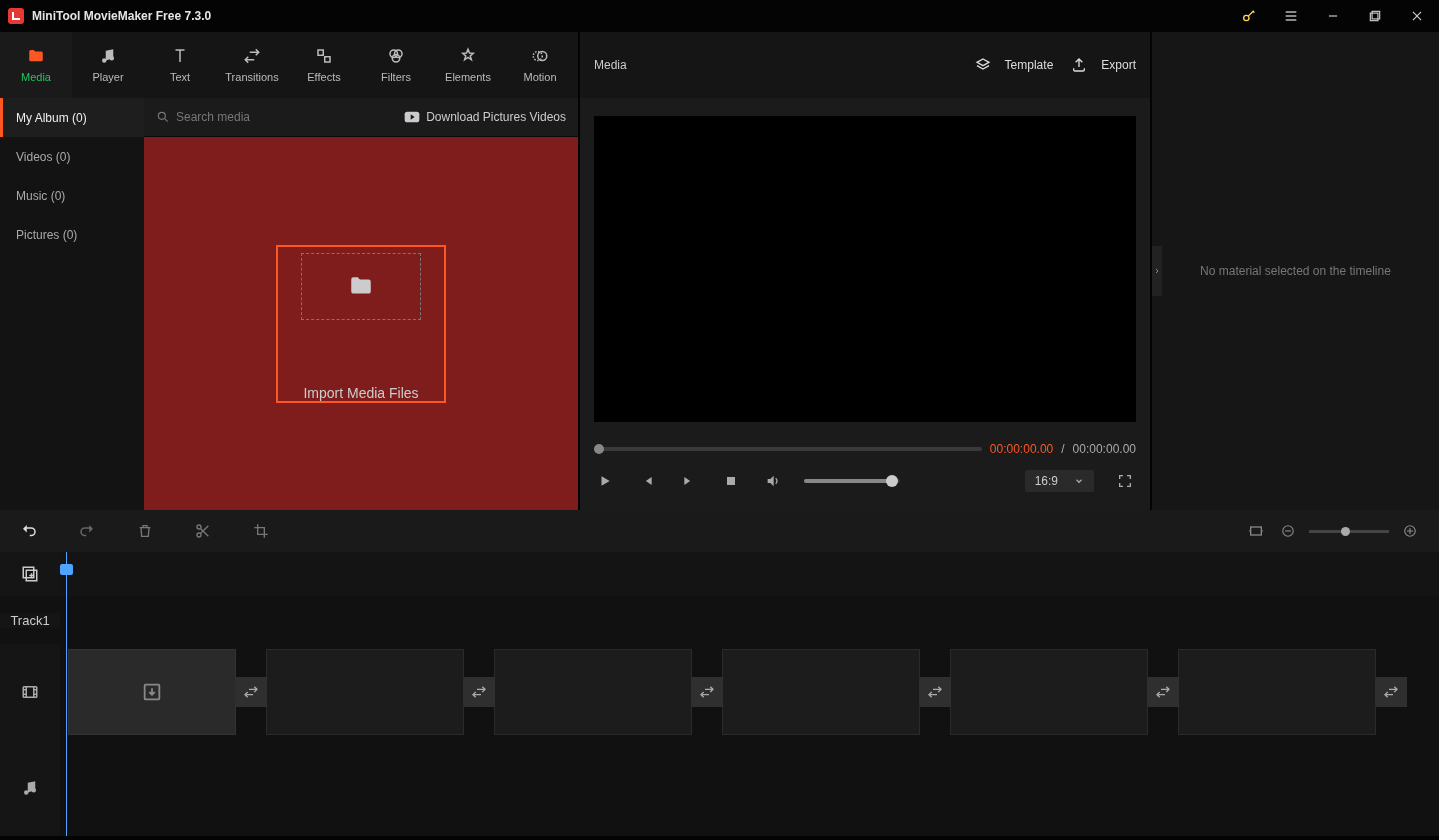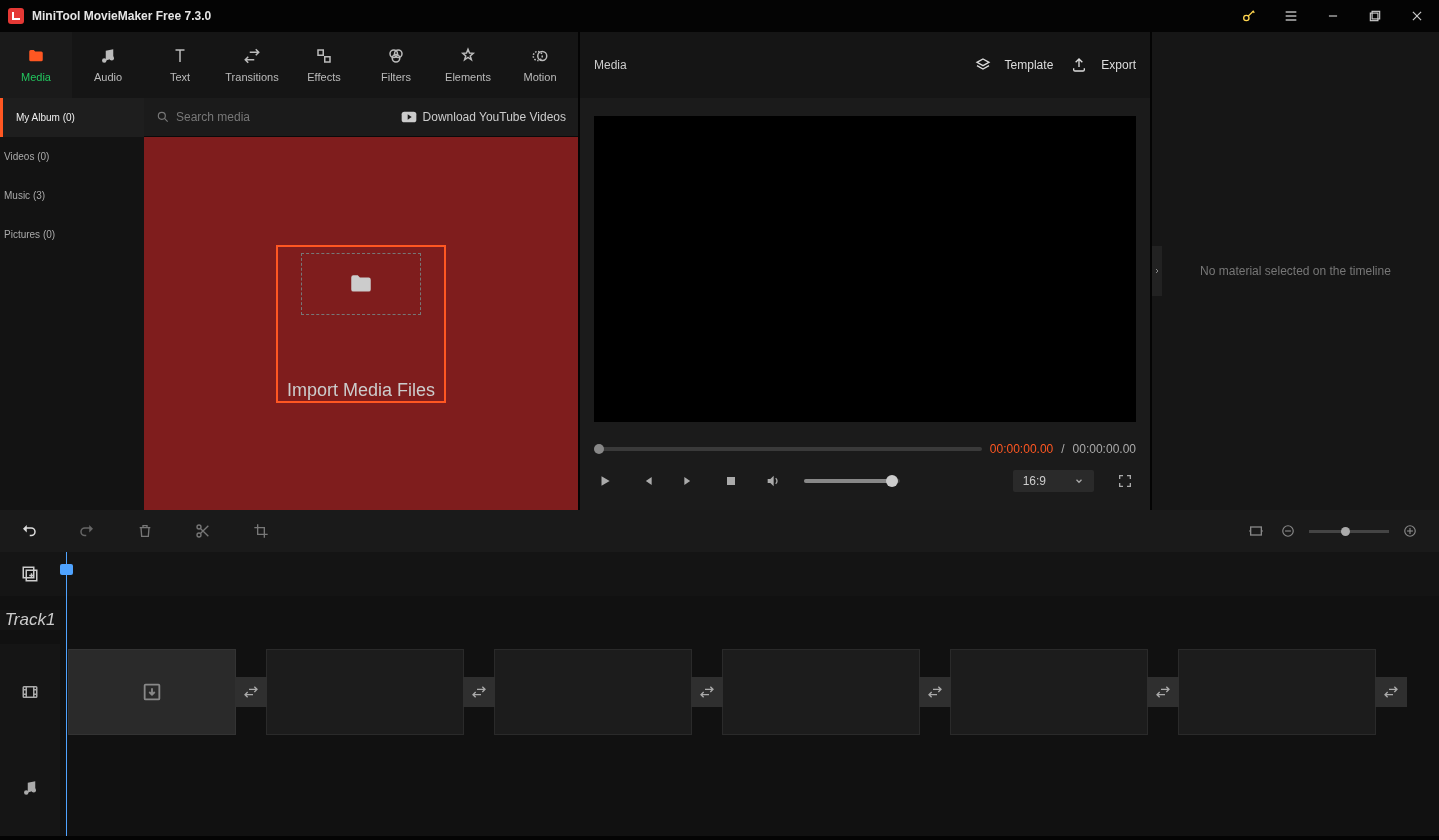--- a/index.html
+++ b/index.html
@@ -22,34 +22,34 @@
   .ribbon-col { width:578px; display:flex; flex-direction:column; }
   .ribbon { height:66px; display:flex; background:#151515; }
   .ribbon-tab { flex:0 0 auto; width:72px; display:flex; flex-direction:column; align-items:center; justify-content:center; gap:6px; color:#bbb; cursor:pointer; }
   .ribbon-tab.active { color:#22c55e; background:#1a1a1a; }
   .ribbon-tab .ico { width:18px; height:18px; display:flex; align-items:center; justify-content:center; }
   .ribbon-tab .lbl { font-size:11px; }
   
   
   .media-row { flex:1; display:flex; }
   .sidebar { width:144px; background:#131313; }
-  .sidebar-item { height:39px; display:flex; align-items:center; padding:0 4px; color:#aaa; cursor:pointer; font-size:10px; }
+  .sidebar-item { height:39px; display:flex; align-items:center; padding:0 16px; color:#aaa; cursor:pointer; font-size:12px; }
   .sidebar-item.active { background:#1e1e1e; border-left:3px solid #ff5722; color:#eee; padding-left:13px; }
   
   .media-area { flex:1; background:#7f1d1d; display:flex; flex-direction:column; }
   .media-toolbar { height:39px; display:flex; align-items:center; padding:0 12px; gap:8px; background:#1b1b1b; border-bottom:1px solid #0a0a0a; }
   .search-wrap { flex:1; display:flex; align-items:center; gap:6px; color:#777; }
   .search-input { background:transparent; border:none; outline:none; color:#ccc; font-size:12px; width:100%; }
   .search-input::placeholder { color:#777; }
   .dl-link { display:flex; align-items:center; gap:6px; color:#ccc; cursor:pointer; font-size:12px; }
   
   .media-content { flex:1; display:flex; align-items:center; justify-content:center; }
   .import-card { width:170px; height:158px; border:2px solid #ff5722; display:flex; flex-direction:column; align-items:center; justify-content:center; gap:18px; cursor:pointer; padding-top:6px; }
   .import-inner { width:120px; height:90px; border:1px dashed #777; display:flex; align-items:center; justify-content:center; }
-  .import-label { font-size:18px; color:#ccc;margin-top:47px; }
+  .import-label { font-size:14px; color:#ccc;margin-top:47px; }
   
   
   .player-col { flex:0 0 572px; background:#151515; display:flex; flex-direction:column; border-left:2px solid #040404; }
   .player-header { height:66px; display:flex; align-items:center; justify-content:space-between; padding:0 14px; }
   .player-title { font-size:12px; color:#ccc; }
   .player-actions { display:flex; gap:18px; }
   .paction { display:flex; align-items:center; gap:14px; cursor:pointer; color:#ddd; font-size:12px; }
   
   .preview-wrap { flex:1; background:#1b1b1b; padding:18px 14px 0; display:flex; flex-direction:column; }
   .preview { flex:0 0 306px; background:#000; }
@@ -58,21 +58,21 @@
   .seek-thumb { position:absolute; left:0; top:-3px; width:10px; height:10px; background:#888; border-radius:50%; }
   .time-cur { color:#ff5722; font-size:12px; }
   .time-sep, .time-total { color:#aaa; font-size:12px; }
   
   .controls { display:flex; align-items:center; gap:20px; margin-top:14px; }
   .controls .btn { width:22px; height:22px; display:flex; align-items:center; justify-content:center; cursor:pointer; color:#aaa; }
   .vol-track { width:96px; height:4px; background:#3a3a3a; border-radius:2px; position:relative; }
   .vol-fill { position:absolute; left:0; top:0; height:100%; width:92%; background:#888; border-radius:2px; }
   .vol-thumb { position:absolute; left:92%; top:-4px; width:12px; height:12px; background:#ccc; border-radius:50%; margin-left:-6px;}
   .spacer { flex:1; }
-  .aspect { background:#2a2a2a; padding:4px 10px; display:flex; align-items:center; gap:28px; border-radius:2px; cursor:pointer; font-size:12px; }
+  .aspect { background:#2a2a2a; padding:4px 10px; display:flex; align-items:center; gap:16px; border-radius:2px; cursor:pointer; font-size:12px; }
   
   
   .props-col { flex:1; background:#161616; display:flex; align-items:center; justify-content:center; position:relative; border-left:2px solid #040404;text-align:center; }
   .props-handle { position:absolute; left:0; top:50%; transform:translateY(-50%); width:10px; height:50px; background:#222; display:flex; align-items:center; justify-content:center; cursor:pointer; }
   .props-text { color:#777; font-size:12px; }
   
   
   .tl-toolbar { height:42px; background:#1a1a1a; display:flex; align-items:center; padding:0 18px; gap:36px; }
   .tl-toolbar .tbtn { width:22px; height:22px; display:flex; align-items:center; justify-content:center; cursor:pointer; color:#999; }
   .tl-right { margin-left:auto; display:flex; align-items:center; gap:10px; }
@@ -80,21 +80,21 @@
   .zoom-thumb { position:absolute; left:40%; top:-3px; width:9px; height:9px; background:#aaa; border-radius:50%; }
   
   
   .timeline { flex:1; background:#111; display:flex; flex-direction:column; }
   .tl-header { height:44px; display:flex; }
   .tl-gutter { width:60px; background:#151515; display:flex; align-items:center; justify-content:center; color:#aaa; }
   .tl-ruler { flex:1; position:relative; background:#141414; }
   .playhead { position:absolute; left:6px; top:0; bottom:-240px; width:1px; background:#4fa3ff; z-index:5; }
   .playhead::before { content:""; position:absolute; top:12px; left:-6px; width:13px; height:11px; background:#4fa3ff; border-radius:2px; }
   .track-label-row { height:48px; display:flex; align-items:center; }
-  .track-label-row .tl-gutter { font-size:17px; color:#ccc;font-style:italic; }
+  .track-label-row .tl-gutter { font-size:13px; color:#ccc; }
   
   .video-track { height:96px; display:flex; }
   .video-track .tl-gutter { background:#151515; }
   .video-track-content { flex:1; position:relative; display:flex; align-items:center; padding-left:8px; gap:0; }
   .slot { width:168px; height:86px; background:#222; border:1px solid #333; display:flex; align-items:center; justify-content:center; color:#777; position:relative; }
   .slot.first { background:#2a2a2a; }
   .trans-btn { width:32px; height:30px; background:#2f2f2f; display:flex; align-items:center; justify-content:center; color:#aaa; margin:0 -1px; z-index:2; flex-shrink:0; }
   .slot-rest { width:198px; height:86px; background:#1c1c1c; border:1px solid #2a2a2a; }
   
   .audio-track { height:96px; display:flex; }
@@ -160,21 +160,21 @@
         <span class="lbl">Media</span>
       </div>
       <div class="ribbon-tab">
         <span class="ico">
             <svg width="18" height="18" viewBox="0 0 24 24" fill="#bbb">
               <path d="M9 18V5l10-2v12"></path>
               <circle cx="7" cy="18" r="3"></circle>
               <circle cx="17" cy="15" r="3"></circle>
             </svg>
           </span>
-        <span class="lbl">Audio</span>
+        <span class="lbl">Player</span>
       </div>
       <div class="ribbon-tab">
         <span class="ico">
             <svg width="18" height="18" viewBox="0 0 24 24" fill="none" stroke="#bbb" stroke-width="2">
               <path d="M6 4h12M12 4v16"></path>
             </svg>
           </span>
         <span class="lbl">Text</span>
       </div>
       <div class="ribbon-tab">
@@ -221,42 +221,42 @@
             </svg>
           </span>
         <span class="lbl">Motion</span>
       </div>
     </div>
 
     <div class="media-row">
       <div class="sidebar">
         <div class="sidebar-item active">My Album (0)</div>
         <div class="sidebar-item">Videos (0)</div>
-        <div class="sidebar-item">Music (3)</div>
+        <div class="sidebar-item">Music (0)</div>
         <div class="sidebar-item">Pictures (0)</div>
       </div>
       <div class="media-area">
         <div class="media-toolbar">
           <div class="search-wrap">
             <span>
                 <svg width="14" height="14" viewBox="0 0 24 24" fill="none" stroke="#777" stroke-width="2">
                   <circle cx="10" cy="10" r="6"></circle>
                   <line x1="20" y1="20" x2="14.5" y2="14.5"></line>
                 </svg>
               </span>
             <input class="search-input" placeholder="Search media" style="">
           </div>
           <div class="dl-link">
             <span>
                 <svg width="16" height="12" viewBox="0 0 24 18" fill="#ccc">
                   <rect x="1" y="1" width="22" height="16" rx="4"></rect>
                   <path d="M10 5l6 4-6 4z" fill="#1b1b1b"></path>
                 </svg>
               </span>
-            <span>Download YouTube Videos</span>
+            <span>Download Pictures Videos</span>
           </div>
         </div>
         <div class="media-content">
           <div class="import-card">
             <div class="import-inner">
               <span>
                   <svg width="26" height="26" viewBox="0 0 24 24" fill="#ccc">
                     <path d="M3 6a2 2 0 012-2h4l2 2h8a2 2 0 012 2v9a2 2 0 01-2 2H5a2 2 0 01-2-2V6z"></path>
                   </svg>
                 </span>

